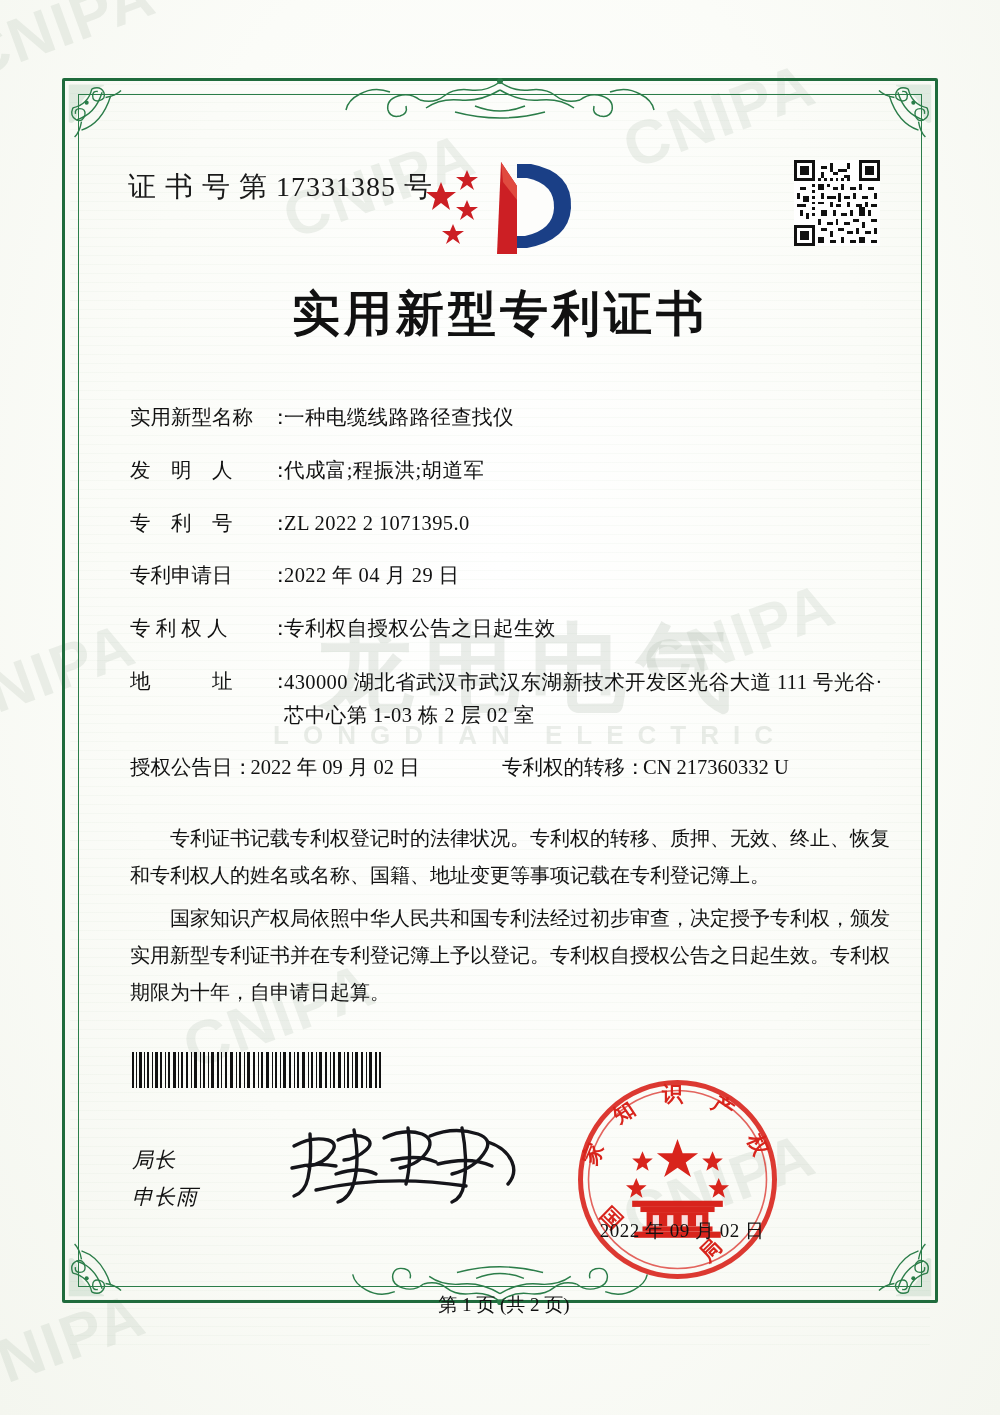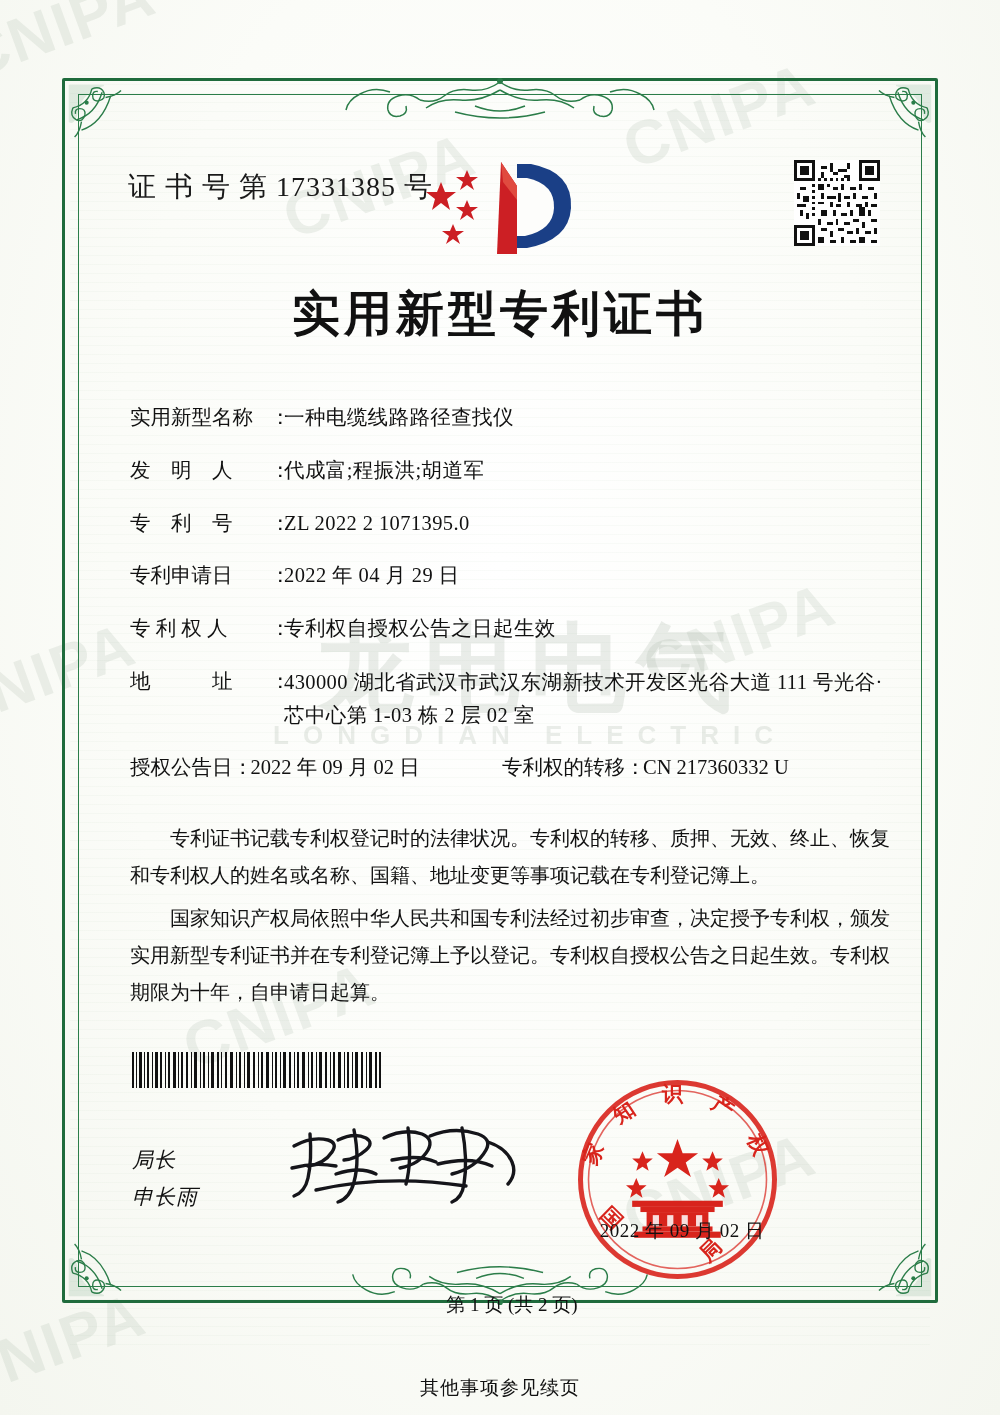--- a/index.html
+++ b/index.html
@@ -279,21 +279,21 @@
     top: 1098px;
     width: 220px;
     text-align: center;
     font-size: 19px;
     color: #111;
     letter-spacing: 0.5px;
   }
 
   .page-no {
     position: absolute;
-    left: 12px;
+    left: 4px;
     top: 1172px;
     width: 800px;
     text-align: center;
     font-size: 19px;
     color: #111;
   }
 
   .footer-note {
     position: absolute;
     left: 0;
@@ -719,15 +719,14 @@
             <textPath href="#sealArcBottom" startOffset="50%" text-anchor="middle" letter-spacing="46">国 局</textPath>
           </text>
         </g>
       </svg>
     </div>
     <div class="seal-date">2022 年 09 月 02 日</div>
 
     <div class="page-no">第 1 页 (共 2 页)</div>
   </div>
 
-  <div class="footer-note" style="position:absolute; left:100px; top:1375px; width:800px;">其他事项参见续页</div>
 
 </div>
 
 </body></html>

